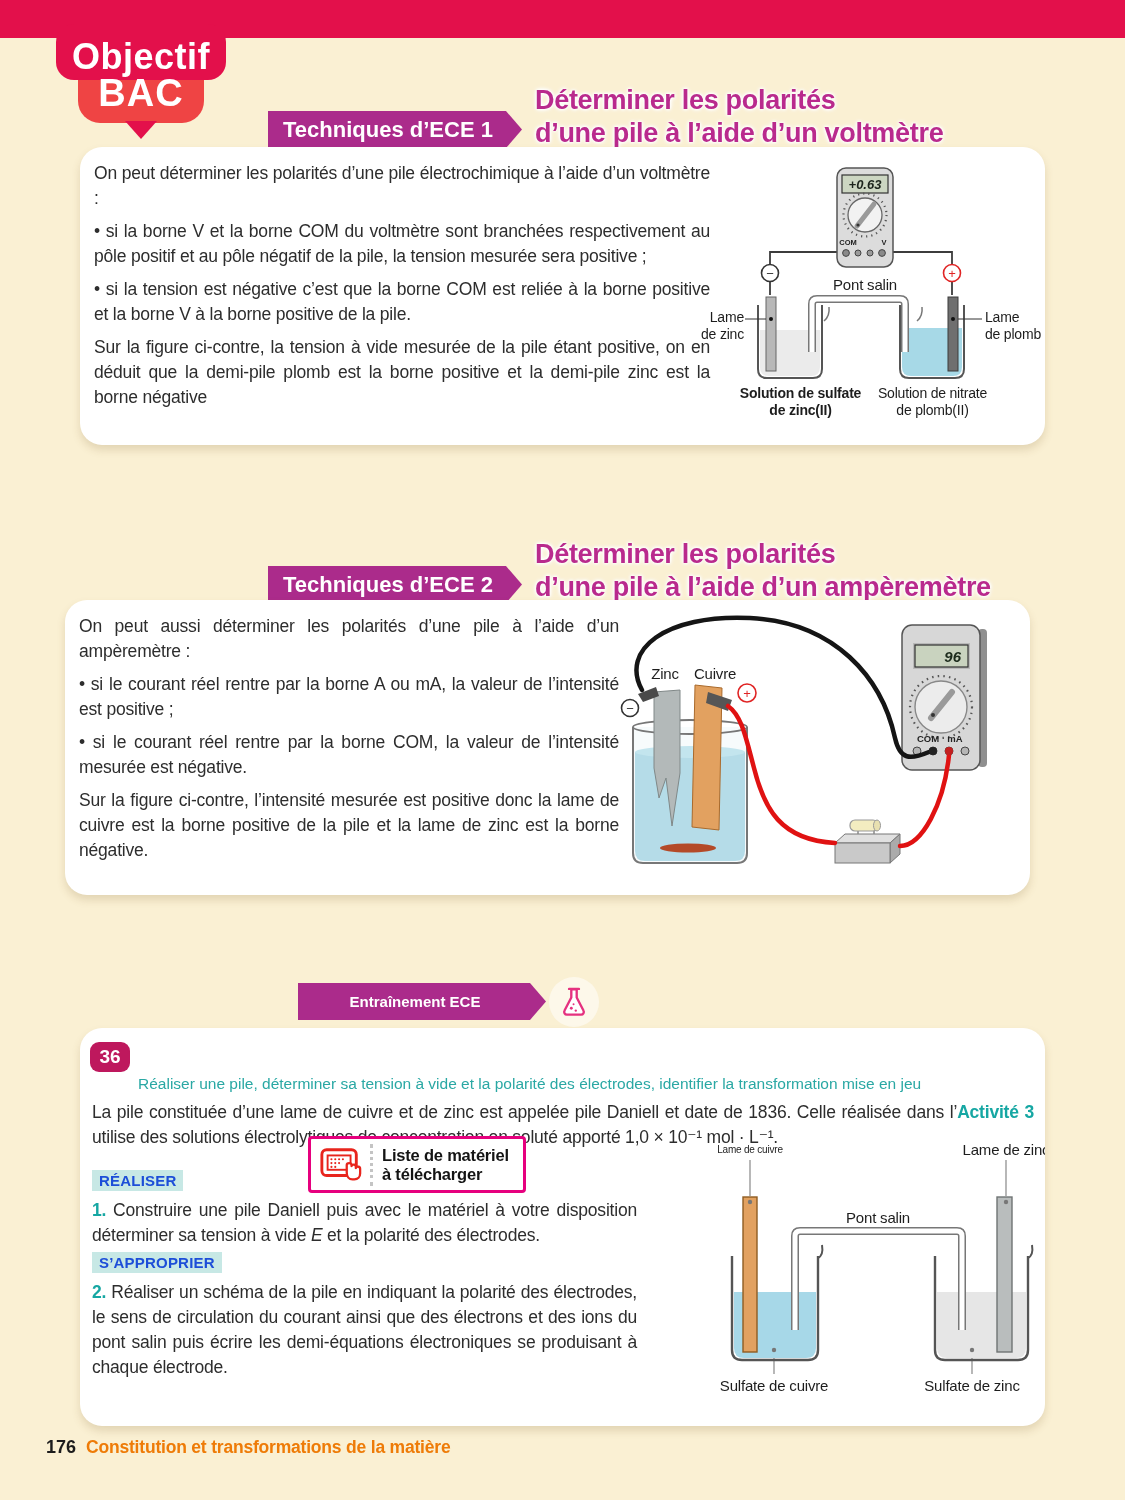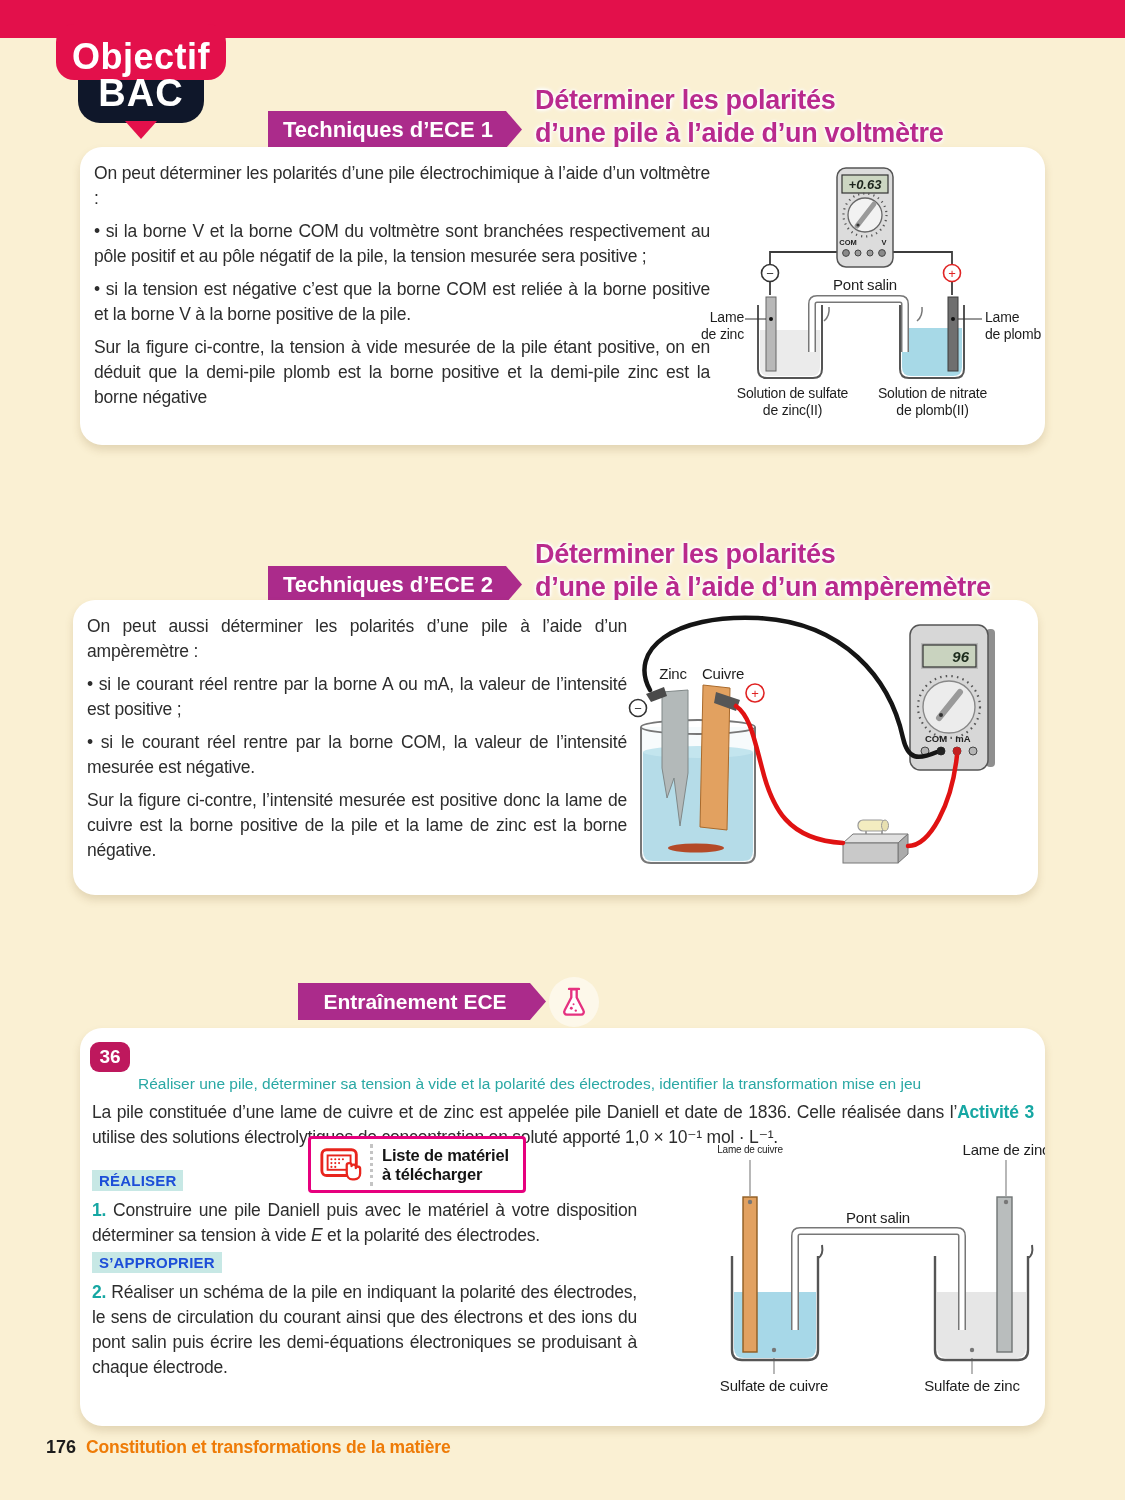--- a/index.html
+++ b/index.html
@@ -5,45 +5,45 @@
   html,body{margin:0;padding:0;}
   .page{position:relative;width:1125px;height:1500px;background:#faf0d3;overflow:hidden;
         font-family:"Liberation Sans","DejaVu Sans",sans-serif;color:#2d2d2d;}
   .page *{box-sizing:border-box;}
 
   
   .topbar{position:absolute;left:0;top:0;width:1125px;height:38px;background:#e3104b;}
   .logo{position:absolute;left:46px;top:24px;width:190px;text-align:center;z-index:5;}
   .logo .l1{display:inline-block;background:#e3104b;color:#fff;font-size:36px;font-weight:800;
             padding:12px 16px 2px;border-radius:18px;letter-spacing:.5px;}
-  .logo .l2{display:block;width:max-content;margin:-10px auto 0;background:#0f172a;color:#fff;
+  .logo .l2{display:block;width:max-content;margin:-10px auto 0;background:#ef4444;color:#fff;
             font-size:38px;font-weight:800;padding:2px 20px 8px;border-radius:0 0 22px 22px;letter-spacing:1px;}
   .logo .drip{width:0;height:0;margin:-2px auto 0;border-left:16px solid transparent;
             border-right:16px solid transparent;border-top:18px solid #e3104b;}
 
   
   .banner{position:absolute;background:#ab2b8b;color:#fff;font-weight:800;text-align:center;
           clip-path:polygon(0 0,calc(100% - 16px) 0,100% 50%,calc(100% - 16px) 100%,0 100%);
           padding-right:14px;}
   .banner.b1{left:268px;top:111px;width:254px;height:37px;font-size:22px;line-height:37px;}
   .banner.b2{left:268px;top:566px;width:254px;height:37px;font-size:22px;line-height:37px;}
-  .banner.b3{left:298px;top:983px;width:248px;height:37px;font-size:21px;line-height:37px;}
+  .banner.b3{left:298px;top:983px;width:248px;height:37px;font-size:15px;line-height:37px;}
   .sec-title{position:absolute;color:#b92a8d;font-size:27px;font-weight:800;line-height:33px;
              letter-spacing:-.3px;
              text-shadow:0 0 3px #fff,0 0 3px #fff,0 0 5px #fff,0 0 5px #fff;}
   .sec-title.t1{left:535px;top:84px;}
   .sec-title.t2{left:535px;top:538px;}
 
   .flask-circle{position:absolute;left:549px;top:977px;width:50px;height:50px;border-radius:50%;
                 background:#fdf8ea;display:flex;align-items:center;justify-content:center;}
 
   
   .card{position:absolute;background:#fff;border-radius:22px;box-shadow:0 5px 8px rgba(120,90,40,.18);overflow:hidden;}
   .card1{left:80px;top:147px;width:965px;height:298px;}
-  .card2{left:73px;top:600px;width:965px;height:295px;}
+  .card2{left:65px;top:600px;width:965px;height:295px;}
   .card3{left:80px;top:1028px;width:965px;height:398px;}
 
   .textcol{position:absolute;font-size:17.5px;line-height:25px;text-align:justify;letter-spacing:-.2px;}
   .textcol p{margin:0 0 8px;}
   .tc1{left:14px;top:14px;width:616px;}
   .tc2{left:14px;top:14px;width:540px;}
 
   
   .diagram{position:absolute;}
   .d1{left:618px;top:12px;width:340px;height:278px;}
@@ -178,21 +178,21 @@
       </svg>
       <div class="dlabel" style="left:107px;top:118px;width:120px;font-size:15px;">Pont salin</div>
       <div class="dlabel right" style="left:0px;top:150px;width:46px;">
         <div>Lame</div>
         <div>de zinc</div>
       </div>
       <div class="dlabel left" style="left:287px;top:150px;width:60px;">
         <div>Lame</div>
         <div>de plomb</div>
       </div>
-      <div class="dlabel" style="left:12px;top:226px;width:165px;">
+      <div class="dlabel" style="left:20px;top:226px;width:165px;font-weight:bold;">
         <div>Solution de sulfate</div>
         <div>de zinc(II)</div>
       </div>
       <div class="dlabel" style="left:152px;top:226px;width:165px;">
         <div>Solution de nitrate</div>
         <div>de plomb(II)</div>
       </div>
     </div>
   </div>
 

